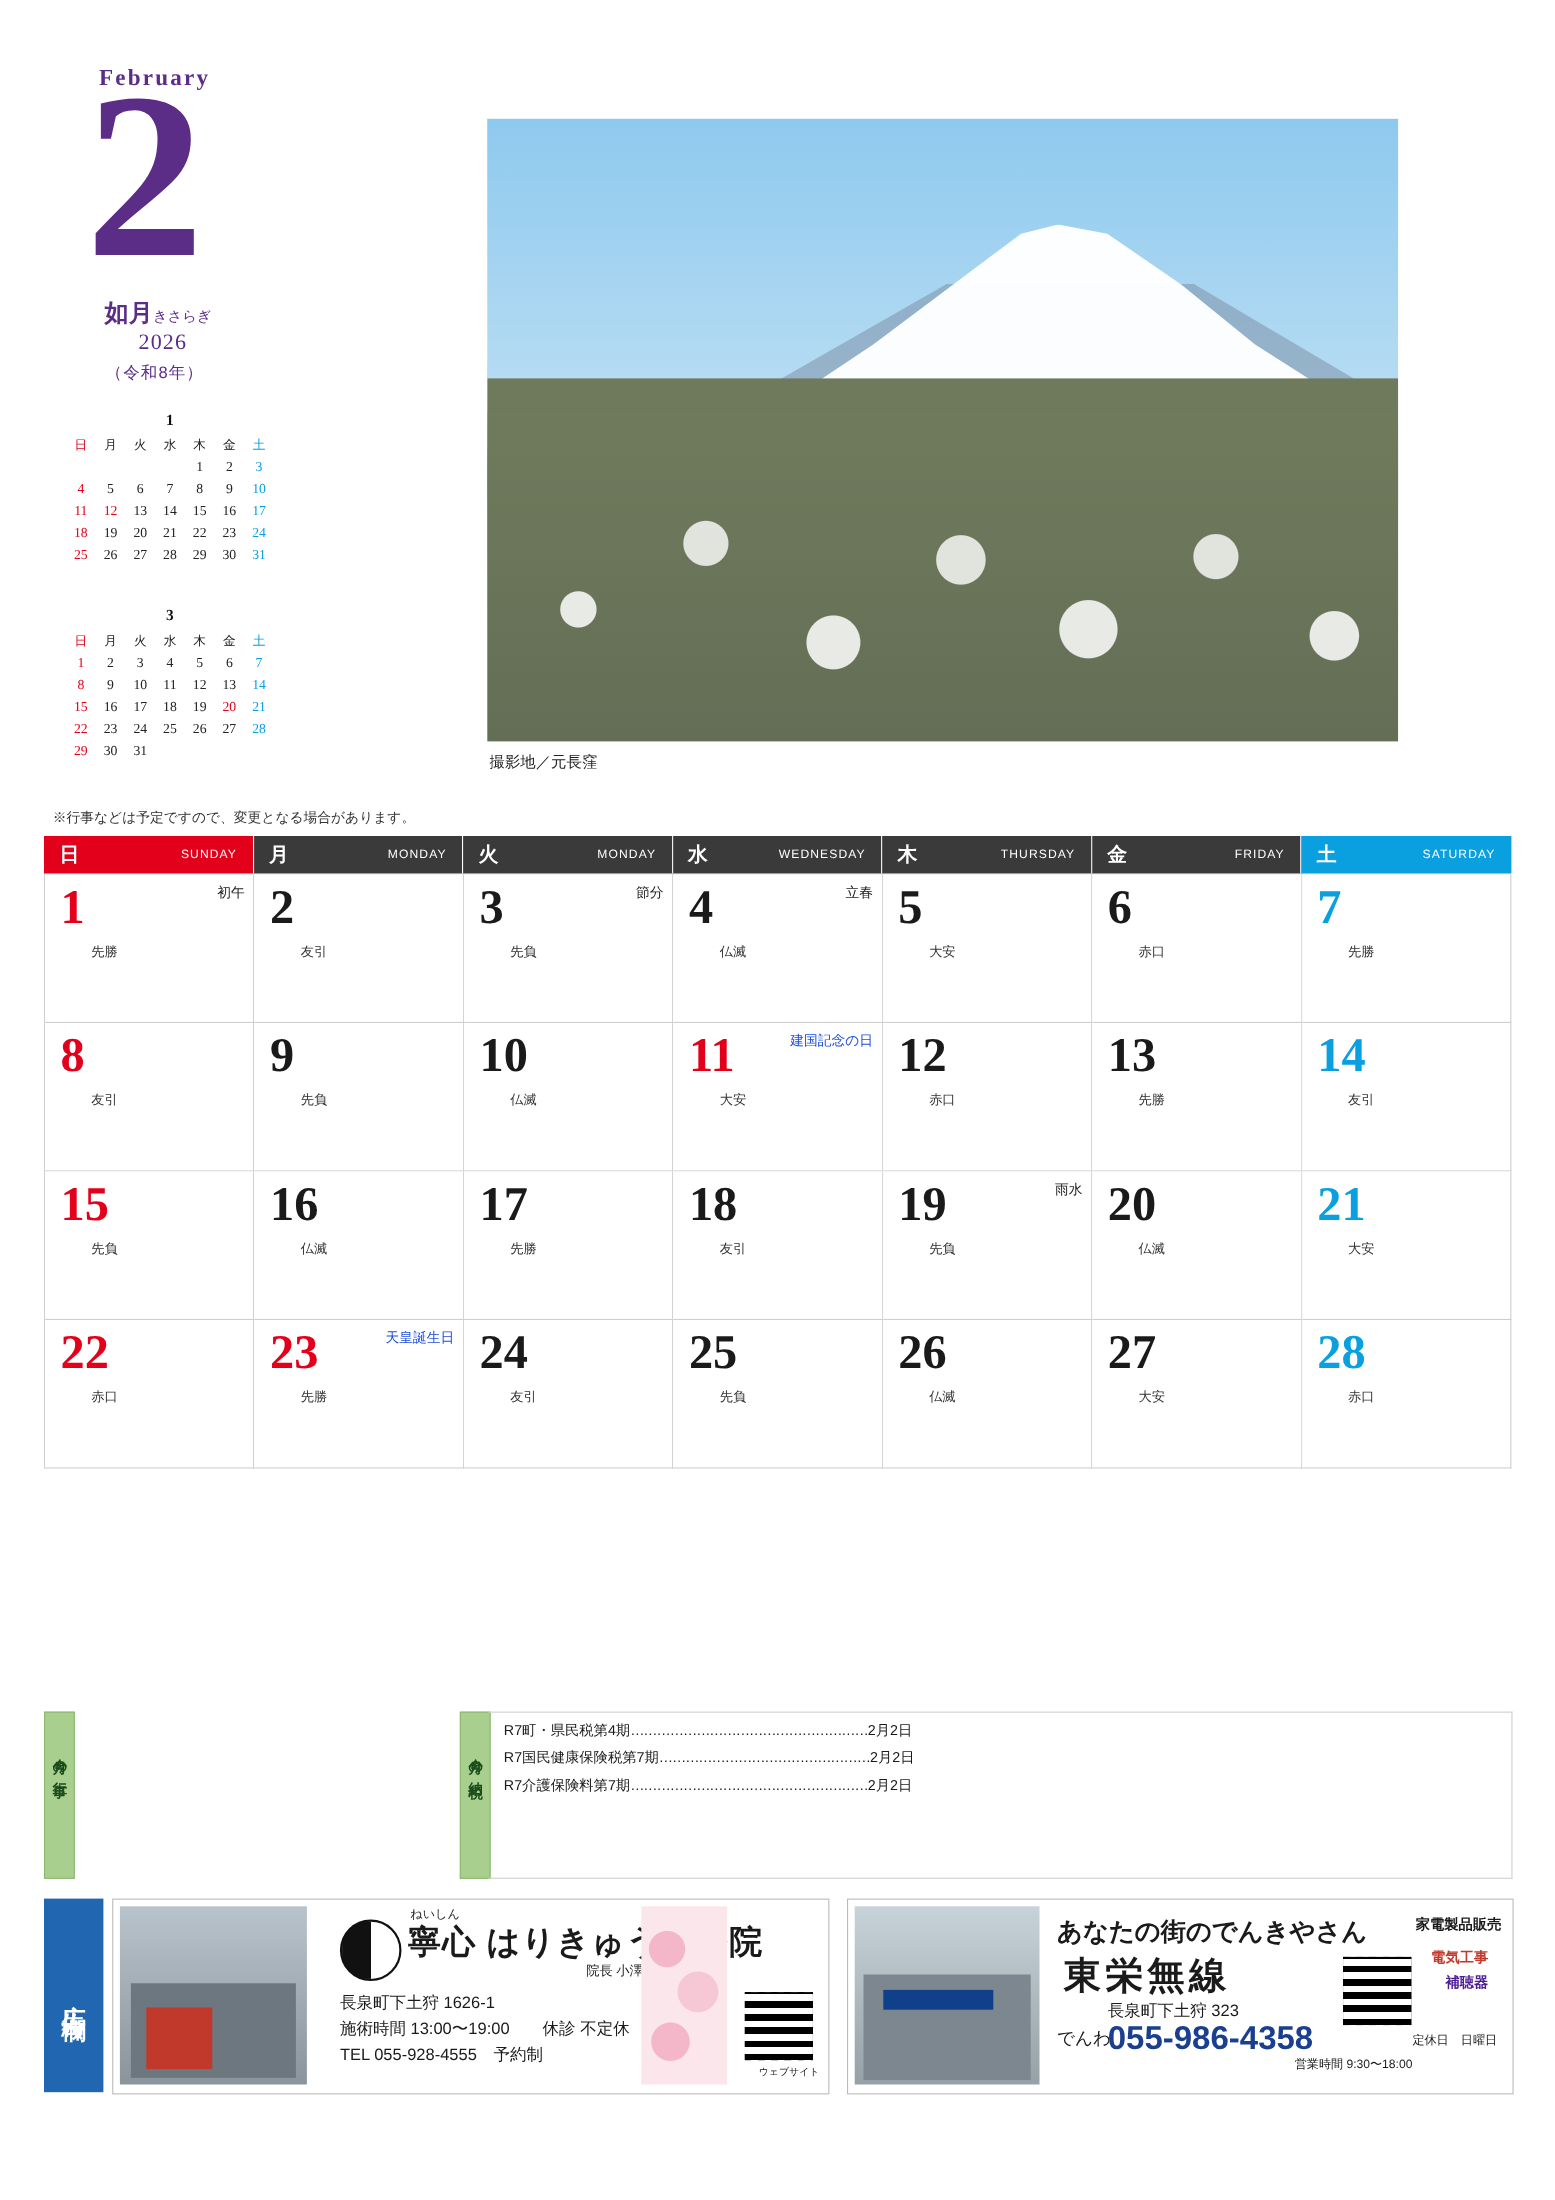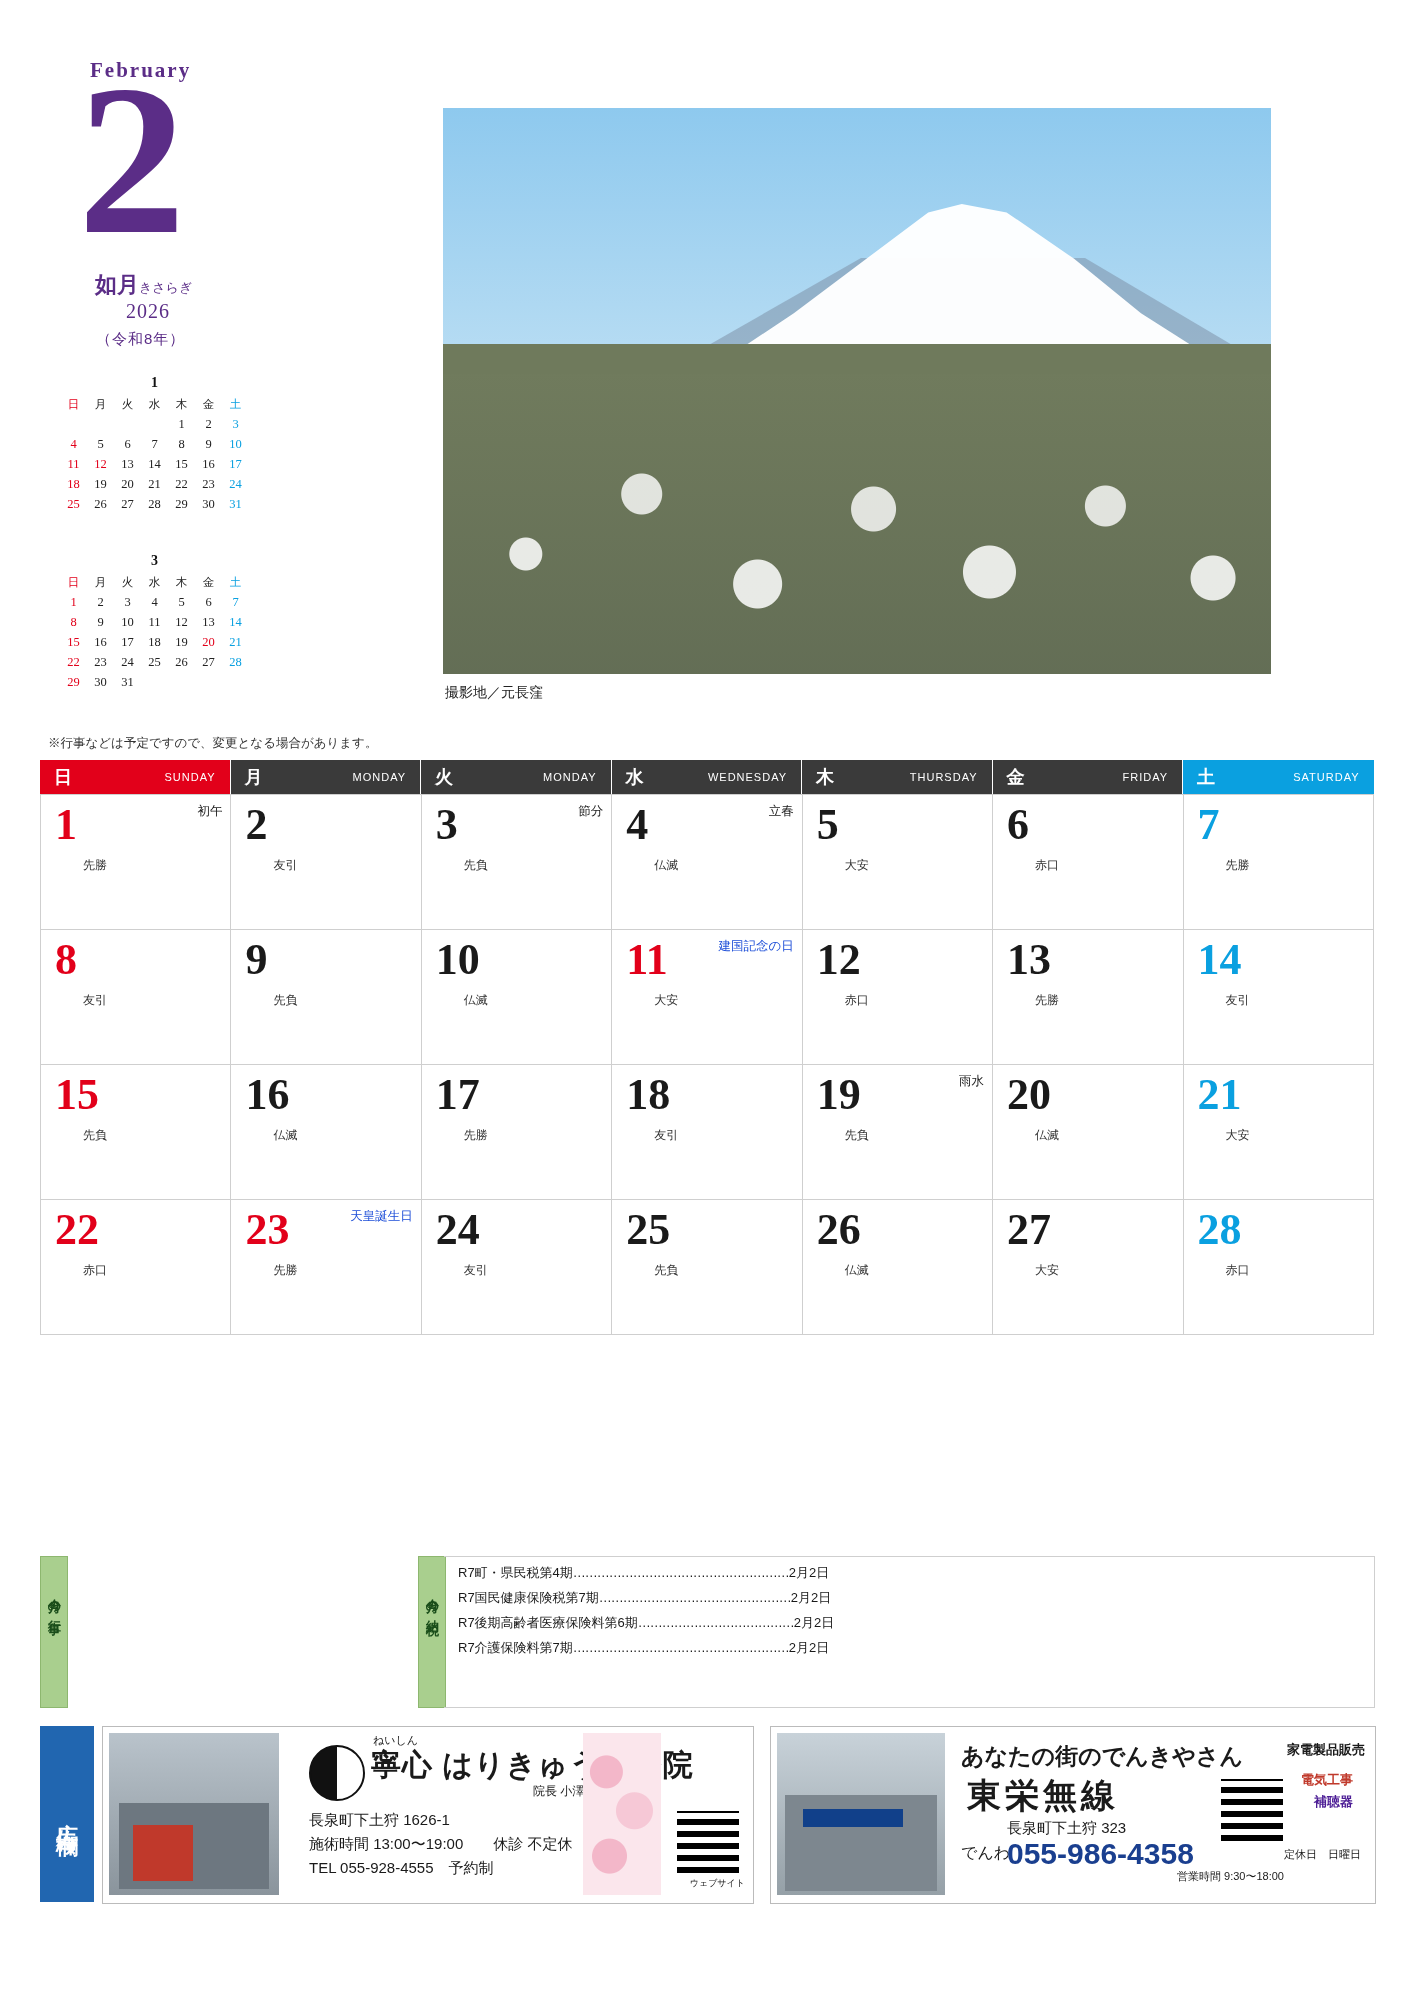--- a/index.html
+++ b/index.html
@@ -443,21 +443,20 @@
   <div class="info">
     <div class="tabL">
         <span>今月の行事</span>
       </div>
     <div class="tabR">
         <span>今月の納税</span>
       </div>
     <div class="boxR" id="tax-box">
         <div class="line"><span>R7町・県民税第4期</span><span class="dots">………………………………………………</span><span>2月2日</span></div>
         <div class="line"><span>R7国民健康保険税第7期</span><span class="dots">…………………………………………</span><span>2月2日</span></div>
-        <div class="line"><span>R7後期高齢者医療保険料第6期</span><span class="dots">…………………………………</span><span>2月2日</span></div>
         <div class="line"><span>R7介護保険料第7期</span><span class="dots">………………………………………………</span><span>2月2日</span></div>
       </div>
   </div>
 
   <div class="ads">
     <div class="adtab">
         <span>広告欄</span>
       </div>
 
     <div class="ad1">

